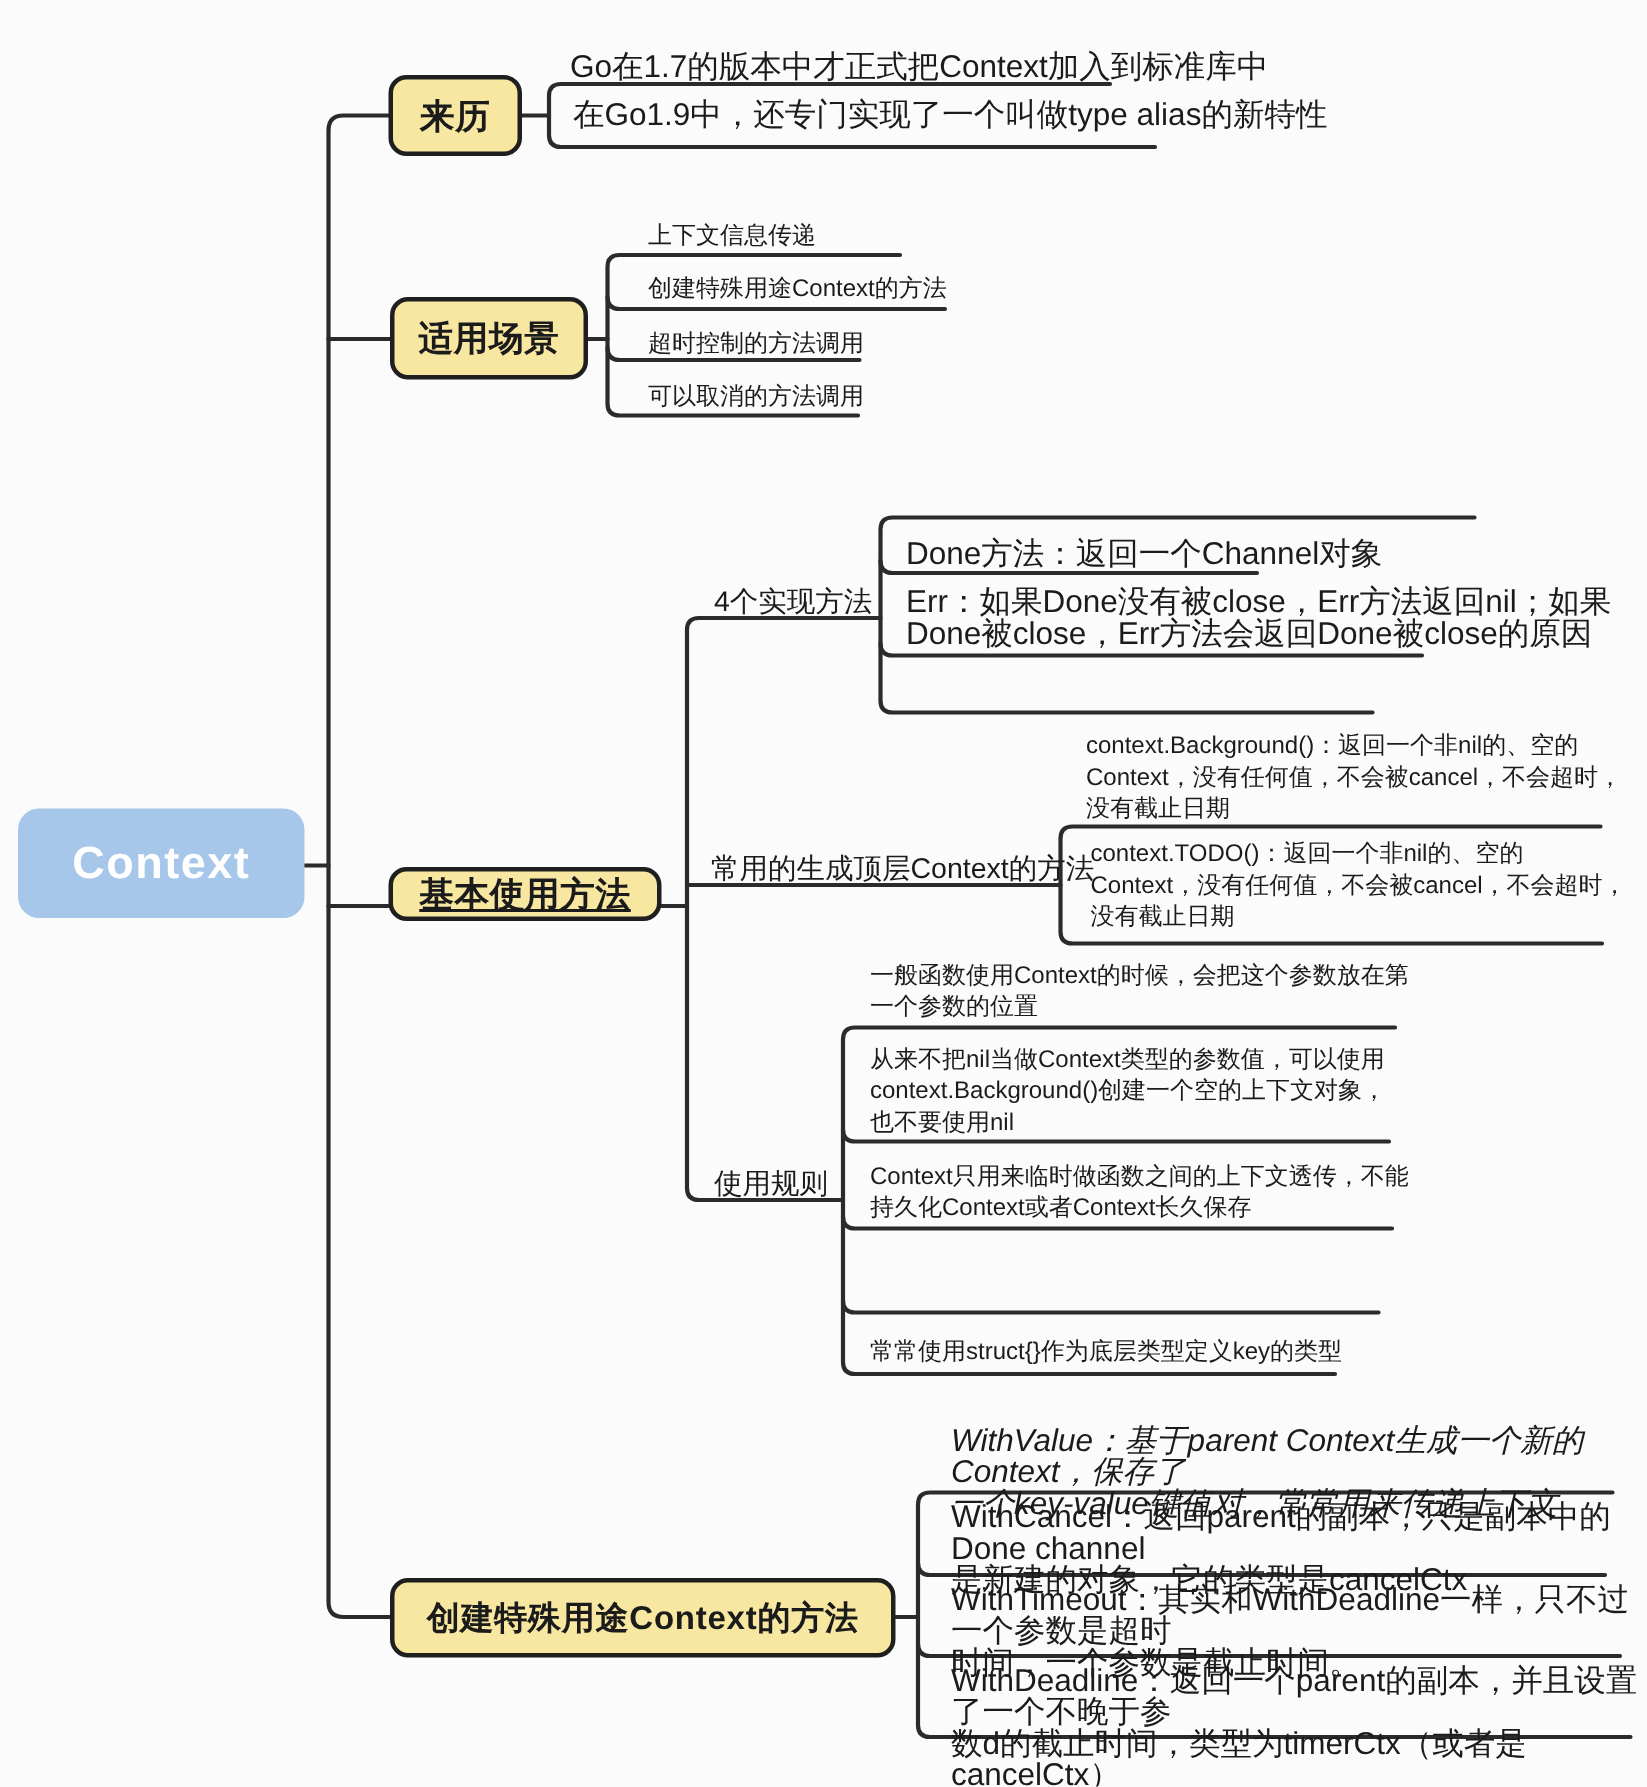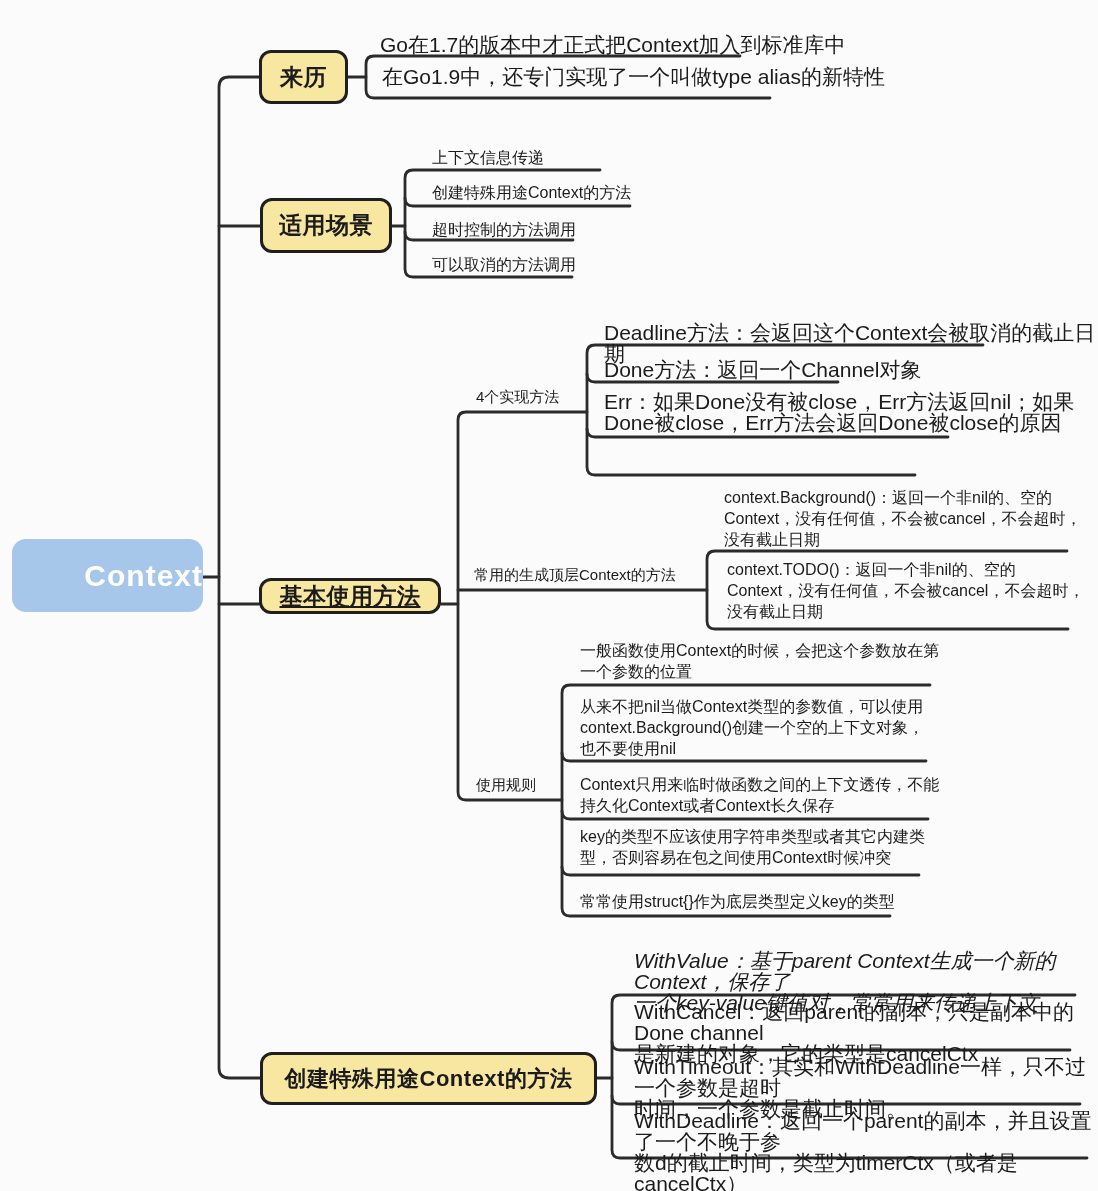--- a/index.html
+++ b/index.html
@@ -9,26 +9,26 @@
   }
   html,body{margin:0;padding:0;}
   body{font-family:"Liberation Sans","DejaVu Sans",sans-serif;background:var(--background);}
   #canvas{position:relative;width:1098px;height:1191px;background:var(--background);overflow:hidden;}
   #wires{position:absolute;left:0;top:0;z-index:1;}
   #wires path{fill:none;stroke:var(--line);stroke-width:2.8;stroke-linecap:round;stroke-linejoin:round;}
   .topic{position:absolute;z-index:2;box-sizing:border-box;background:var(--topic-fill);
     border:3.2px solid var(--topic-border);border-radius:12px;display:flex;align-items:center;
     justify-content:center;font-weight:700;font-size:23px;color:var(--text);letter-spacing:.5px;cursor:pointer;}
   .root-topic{position:absolute;z-index:2;background:var(--root-fill);border-radius:14px;
-    display:flex;align-items:center;justify-content:flex-end;font-weight:700;font-size:30px;
+    display:flex;align-items:center;justify-content:center;font-weight:700;font-size:30px;
     color:var(--root-text);letter-spacing:1px;cursor:pointer;}
   .leaf{position:absolute;z-index:2;font-size:21px;line-height:21px;white-space:pre-line;
     color:var(--text);font-weight:500;cursor:pointer;}
   .fs16{font-size:16px;}
-  .sublabel{position:absolute;z-index:2;font-size:15px;font-weight:500;color:var(--text);
+  .sublabel{position:absolute;z-index:2;font-size:19px;font-weight:500;color:var(--text);
     white-space:nowrap;cursor:pointer;}
 </style>
 </head>
 <body>
 
 <div id="canvas">
 
   <svg id="wires" width="1098" height="1191" viewBox="0 0 1098 1191">
 
     <path d="M259,77 H229 Q219,77 219,87 V1068 Q219,1078 229,1078 H260"></path>
@@ -87,41 +87,38 @@
 
   <div class="leaf fs16" style="left:432px;top:147px;">上下文信息传递</div>
   <div class="leaf fs16" style="left:432px;top:182px;">创建特殊用途Context的方法</div>
   <div class="leaf fs16" style="left:432px;top:219px;">超时控制的方法调用</div>
   <div class="leaf fs16" style="left:432px;top:254px;">可以取消的方法调用</div>
 
   <div class="sublabel" style="left:476px;top:388px;">4个实现方法</div>
   <div class="sublabel" style="left:474px;top:566px;">常用的生成顶层Context的方法</div>
   <div class="sublabel" style="left:476px;top:776px;">使用规则</div>
 
-  <div class="leaf" style="left:604px;top:322px;">Deadline方法：会返回这个Context会被取消的截止日期</div>
   <div class="leaf" style="left:604px;top:359px;">Done方法：返回一个Channel对象</div>
   <div class="leaf" style="left:604px;top:391px;">Err：如果Done没有被close，Err方法返回nil；如果
 Done被close，Err方法会返回Done被close的原因</div>
 
   <div class="leaf fs16" style="left:724px;top:487px;">context.Background()：返回一个非nil的、空的
 Context，没有任何值，不会被cancel，不会超时，
 没有截止日期</div>
   <div class="leaf fs16" style="left:727px;top:559px;">context.TODO()：返回一个非nil的、空的
 Context，没有任何值，不会被cancel，不会超时，
 没有截止日期</div>
 
   <div class="leaf fs16" style="left:580px;top:640px;">一般函数使用Context的时候，会把这个参数放在第
 一个参数的位置</div>
   <div class="leaf fs16" style="left:580px;top:774px;">Context只用来临时做函数之间的上下文透传，不能
 持久化Context或者Context长久保存</div>
   <div class="leaf fs16" style="left:580px;top:696px;">从来不把nil当做Context类型的参数值，可以使用
 context.Background()创建一个空的上下文对象，
 也不要使用nil</div>
-  <div class="leaf fs16" style="left:580px;top:826px;">key的类型不应该使用字符串类型或者其它内建类
-型，否则容易在包之间使用Context时候冲突</div>
   <div class="leaf fs16" style="left:580px;top:891px;">常常使用struct{}作为底层类型定义key的类型</div>
 
   <div class="leaf" style="left:634px;top:950px;font-style:italic;">WithValue：基于parent Context生成一个新的Context，保存了
 一个key-value键值对，常常用来传递上下文</div>
   <div class="leaf" style="left:634px;top:1001px;">WithCancel：返回parent的副本，只是副本中的Done channel
 是新建的对象，它的类型是cancelCtx</div>
   <div class="leaf" style="left:634px;top:1056px;">WithTimeout：其实和WithDeadline一样，只不过一个参数是超时
 时间，一个参数是截止时间。</div>
   <div class="leaf" style="left:634px;top:1110px;">WithDeadline：返回一个parent的副本，并且设置了一个不晚于参
 数d的截止时间，类型为timerCtx（或者是cancelCtx）</div>

